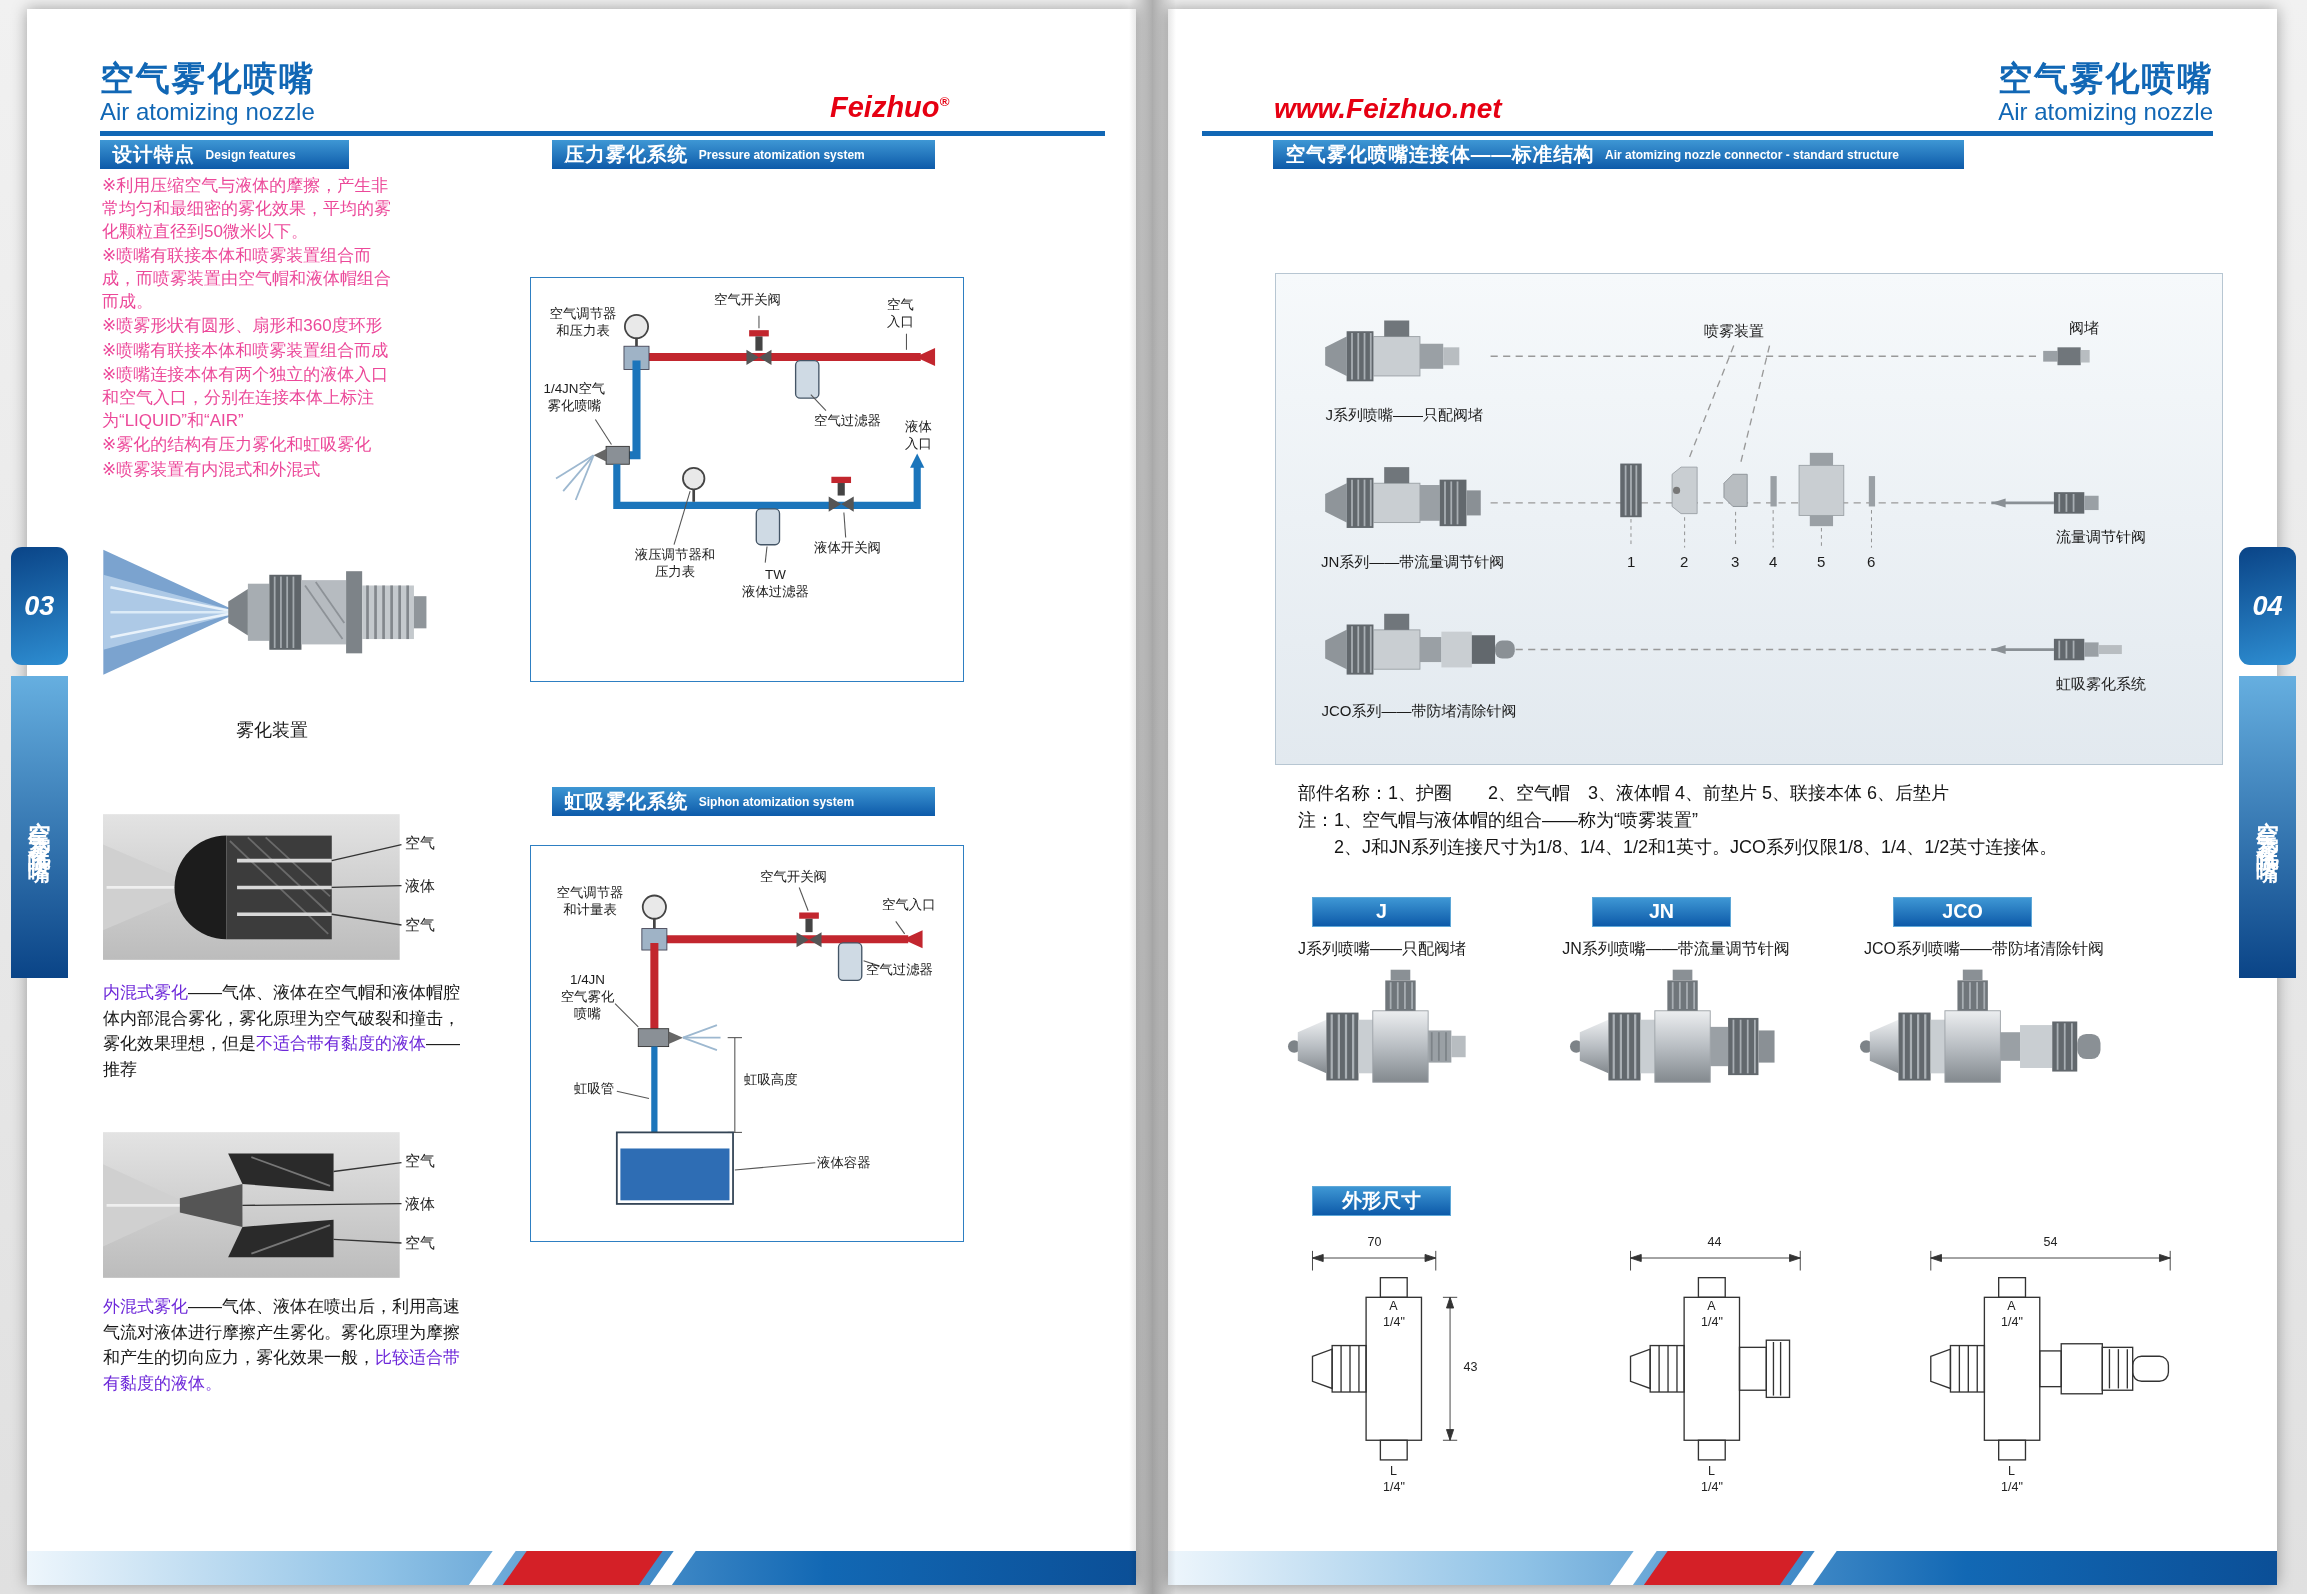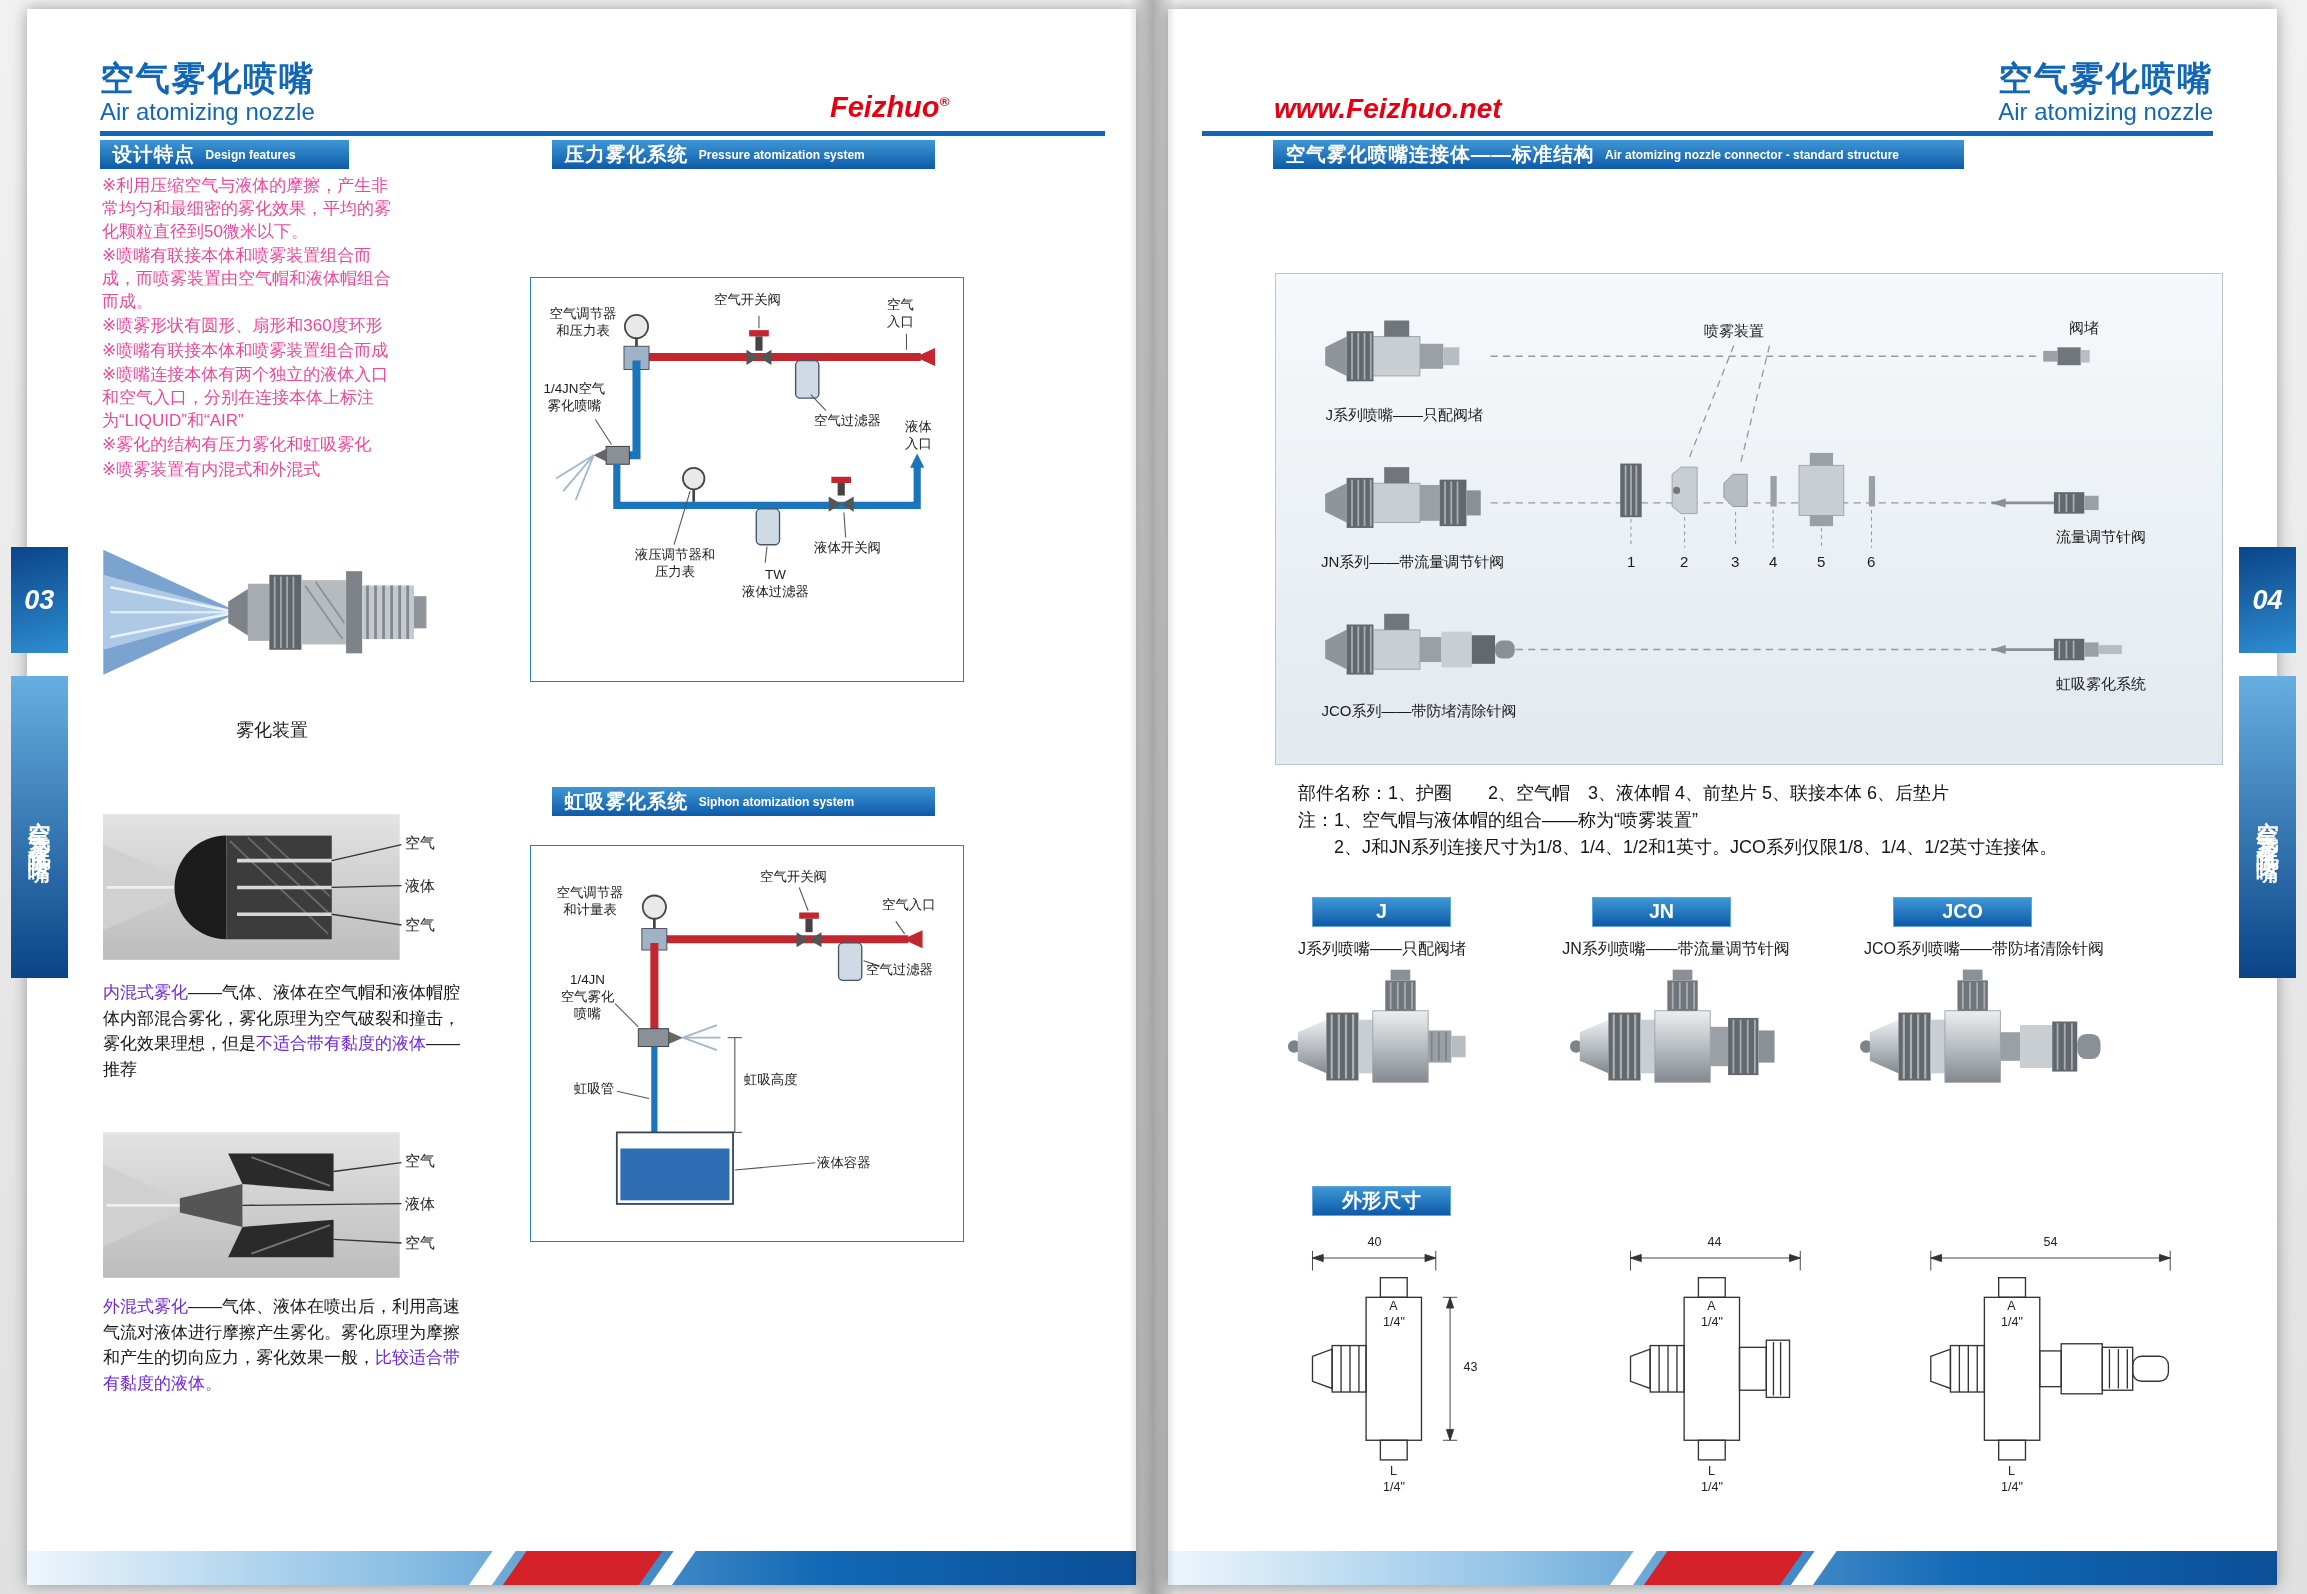--- a/index.html
+++ b/index.html
@@ -37,21 +37,21 @@
   .mixlab{position:absolute;font-size:15px;color:#1c1c1c;}
   
   .conbox{position:absolute;left:107px;top:264px;width:948px;height:492px;background:linear-gradient(180deg,#f6f9fb,#e2e9ef);border:0.9px solid #b7c6d2;}
   .conlab{position:absolute;font-size:15px;color:#1c1c1c;text-align:center;}
   .notes{position:absolute;left:130px;top:771px;font-size:18px;line-height:1.5;color:#151515;}
   .notes .ind{margin-left:36px;}
   .ptab{position:absolute;width:139px;height:29.5px;background:linear-gradient(180deg,#3e97d4,#0d5aa9);border:0.9px solid #5fa8d8;color:#fff;font-weight:bold;font-size:19.7px;display:flex;align-items:center;justify-content:center;}
   .pcap{position:absolute;font-size:16px;color:#1a1a1a;text-align:center;}
   .dimtxt{position:absolute;font-size:12.5px;color:#222;text-align:center;white-space:pre-line;}
   
-  .tabnum{position:absolute;width:57px;height:106px;color:#fff;font-size:27px;font-style:italic;font-weight:bold;display:flex;align-items:center;justify-content:center;background:linear-gradient(165deg,#0a4487,#2e8ed2);}
+  .tabnum{position:absolute;width:57px;height:118px;color:#fff;font-size:27px;font-style:italic;font-weight:bold;display:flex;align-items:center;justify-content:center;background:linear-gradient(165deg,#0a4487,#2e8ed2);border-radius:11px;}
   .tabnum.l{left:10.7px;top:547px;} .tabnum.r{left:2239px;top:547px;}
   .tabtext{position:absolute;width:57px;height:302px;color:#fff;display:flex;align-items:center;justify-content:center;writing-mode:vertical-rl;font-size:22.4px;font-weight:bold;letter-spacing:8px;background:linear-gradient(180deg,#66afe0,#0a4487);}
   .tabtext.l{left:10.7px;top:676px;} .tabtext.r{left:2239px;top:676px;}
   
   .pfoot{position:absolute;left:0;right:0;bottom:0;height:34px;background:linear-gradient(90deg,#eef6fc 0%,#8fc2e6 32%,#1268b4 72%,#0b4f97 100%);overflow:hidden;}
   .fstripe{position:absolute;top:-10.7px;bottom:-10.7px;transform:skewX(-35deg);}
   .fs-w1{left:454px;width:23px;background:#fff;}
   .fs-red{left:488px;width:136px;background:#d42027;}
   .fs-w2{left:635px;width:21.5px;background:#fff;}
 </style>
@@ -603,21 +603,21 @@
             <line x1="200" y1="20" x2="200" y2="42"></line>
           <polygon points="62,28 74,24 74,32" fill="#333"></polygon>
             <polygon points="200,28 188,24 188,32" fill="#333"></polygon>
           <line x1="216" y1="72" x2="216" y2="232"></line>
             <line x1="208" y1="72" x2="224" y2="72"></line>
             <line x1="208" y1="232" x2="224" y2="232"></line>
           <polygon points="216,72 212,84 220,84" fill="#333"></polygon>
             <polygon points="216,232 212,220 220,220" fill="#333"></polygon>
         </g>
       </svg>
-      <span class="dimtxt" style="left:98px;top:1.8px;width:39px;">40</span>
+      <span class="dimtxt" style="left:98px;top:1.8px;width:39px;">70</span>
       <span class="dimtxt" style="left:123px;top:66px;width:27px;">A</span>
       <span class="dimtxt" style="left:118px;top:82px;width:38px;">1/4"</span>
       <span class="dimtxt" style="left:200px;top:127px;width:27px;">43</span>
       <span class="dimtxt" style="left:123px;top:231px;width:27px;">L</span>
       <span class="dimtxt" style="left:118px;top:247px;width:38px;">1/4"</span>
     </div>
 
     <div class="figbox" style="left:407px;top:1224px;width:304px;height:268px;">
       <svg width="304" height="268" viewBox="0 0 340 300">
         <g fill="none" stroke="#333" stroke-width="1.5">

